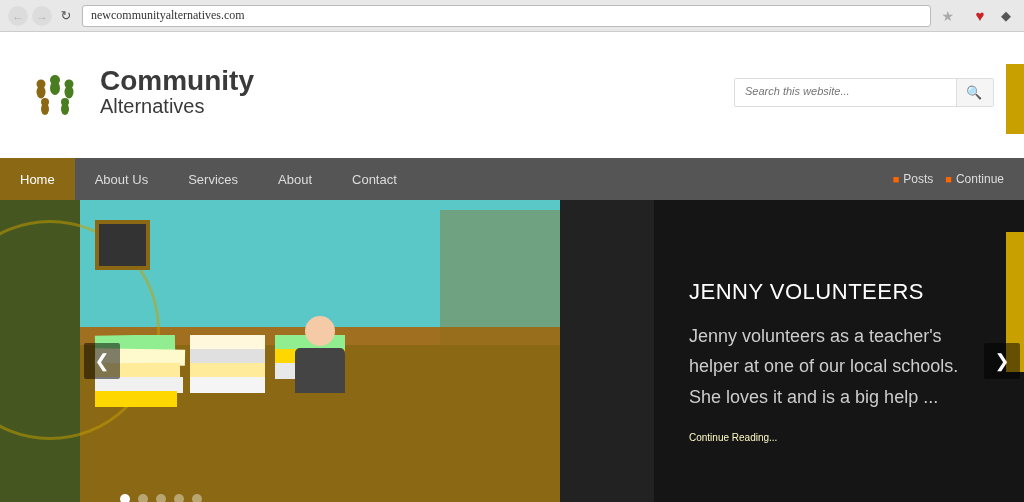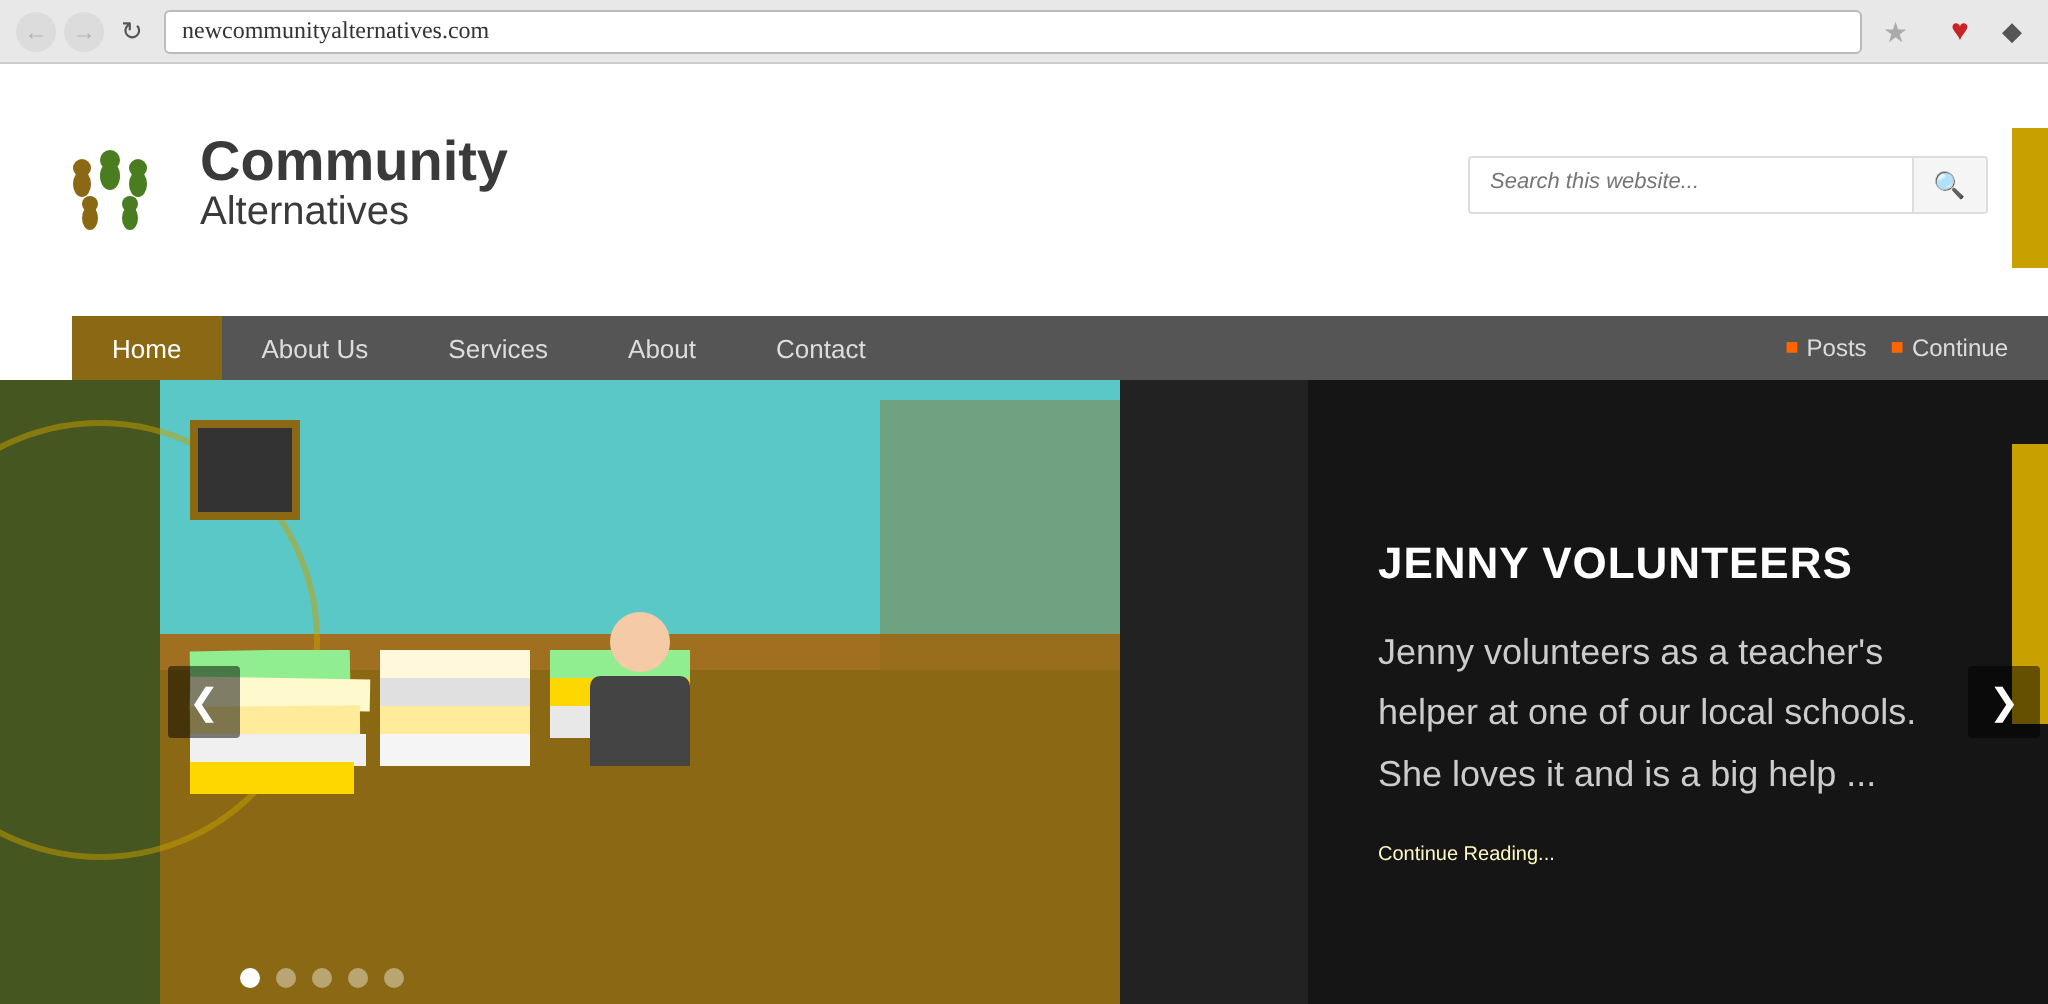--- a/index.html
+++ b/index.html
@@ -83,23 +83,22 @@
       height: 70px;
       background: #c8a000;
     }
 
     
     .nav-bar {
       background: #555;
       display: flex;
       align-items: center;
       justify-content: space-between;
-      height: 32px;
+      height: 42px;
       padding: 0;
-      margin-left: 36px;
     }
     .nav-left { display: flex; height: 100%; }
     .nav-item {
       padding: 0 20px;
       color: #ddd;
       font-size: 13px;
       cursor: pointer;
       display: flex;
       align-items: center;
       text-decoration: none;
@@ -189,21 +188,21 @@
       right: 0;
       top: 0;
       width: 370px;
       height: 100%;
       background: rgba(20,20,20,0.9);
       padding: 40px 35px;
       display: flex;
       flex-direction: column;
       justify-content: center;
     }
-    .slide-title { color: white; font-size: 22px; font-weight: bold; margin-bottom: 16px; letter-spacing: 0.5px; }
+    .slide-title { color: white; font-size: 22px; font-weight: normal; margin-bottom: 16px; letter-spacing: 0.5px; }
     .slide-desc { color: #ccc; font-size: 18px; line-height: 1.7; margin-bottom: 20px; }
     .continue-link { color: #fef9c3; font-size: 10px; cursor: pointer; text-decoration: none; }
 
     
     .slide-prev, .slide-next {
       position: absolute;
       top: 50%;
       transform: translateY(-50%);
       width: 36px;
       height: 36px;

